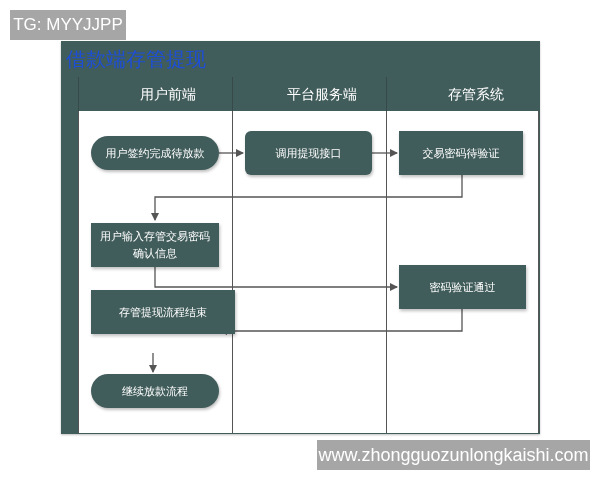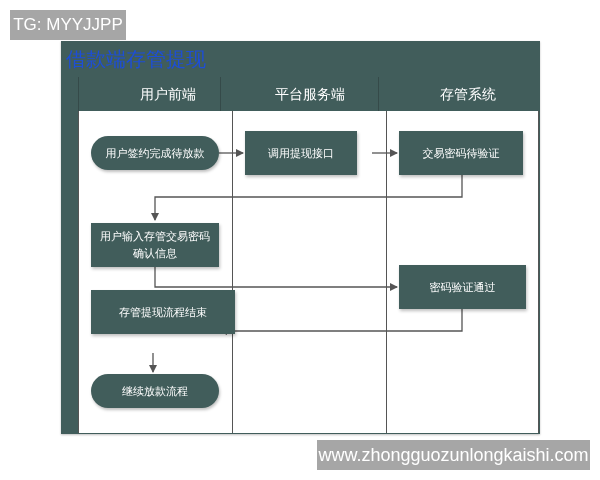--- a/index.html
+++ b/index.html
@@ -18,22 +18,22 @@
 </head>
 <body>
 
 <div class="wm-top">TG: MYYJJPP</div>
 
 <div class="frame"></div>
 <div class="title">借款端存管提现</div>
 
 <div class="header-row">
   <div class="lane-head" style="left:0;width:154px;">用户前端</div>
-  <div class="lane-head" style="left:142px;width:154px;">平台服务端</div>
-  <div class="lane-head" style="left:300px;width:154px;">存管系统</div>
+  <div class="lane-head" style="left:154px;width:154px;">平台服务端</div>
+  <div class="lane-head" style="left:308px;width:154px;">存管系统</div>
 </div>
 
 <div class="lane-body" style="left:78px;width:155px;"></div>
 <div class="lane-body" style="left:232px;width:155px;"></div>
 <div class="lane-body" style="left:386px;width:153px;border-right:1px solid #555;"></div>
 
 <svg class="arrows" width="600" height="480">
   <defs>
     <marker id="ah" markerWidth="8" markerHeight="8" refX="7" refY="4" orient="auto" markerUnits="userSpaceOnUse">
       <path d="M0,0 L8,4 L0,8 z" fill="#555"></path>
@@ -43,21 +43,21 @@
     <path d="M219,153 L243,153" marker-end="url(#ah)"></path>
     <path d="M372,153 L397,153" marker-end="url(#ah)"></path>
     <path d="M462,175 L462,197 L155,197 L155,220" marker-end="url(#ah)"></path>
     <path d="M155,267 L155,287 L397,287" marker-end="url(#ah)"></path>
     <path d="M462,309 L462,331 L220,331" marker-end="url(#ah)"></path>
     <path d="M153,353 L153,372" marker-end="url(#ah)"></path>
   </g>
 </svg>
 
 <div class="node pill" style="left:91px;top:136px;width:128px;height:34px;">用户签约完成待放款</div>
-<div class="node" style="left:245px;top:131px;width:112px;height:44px;">调用提现接口</div>
+<div class="node" style="left:245px;top:131px;width:127px;height:44px;border-radius:6px;">调用提现接口</div>
 <div class="node" style="left:399px;top:131px;width:124px;height:44px;">交易密码待验证</div>
 <div class="node" style="left:91px;top:223px;width:128px;height:44px;flex-direction:column;">
   <span>用户输入存管交易密码</span>
   <span>确认信息</span>
 </div>
 <div class="node" style="left:399px;top:265px;width:127px;height:44px;">密码验证通过</div>
 <div class="node" style="left:91px;top:290px;width:144px;height:44px;">存管提现流程结束</div>
 <div class="node pill" style="left:91px;top:374px;width:128px;height:34px;">继续放款流程</div>
 
 <div class="wm-bottom">www.zhongguozunlongkaishi.com</div>

